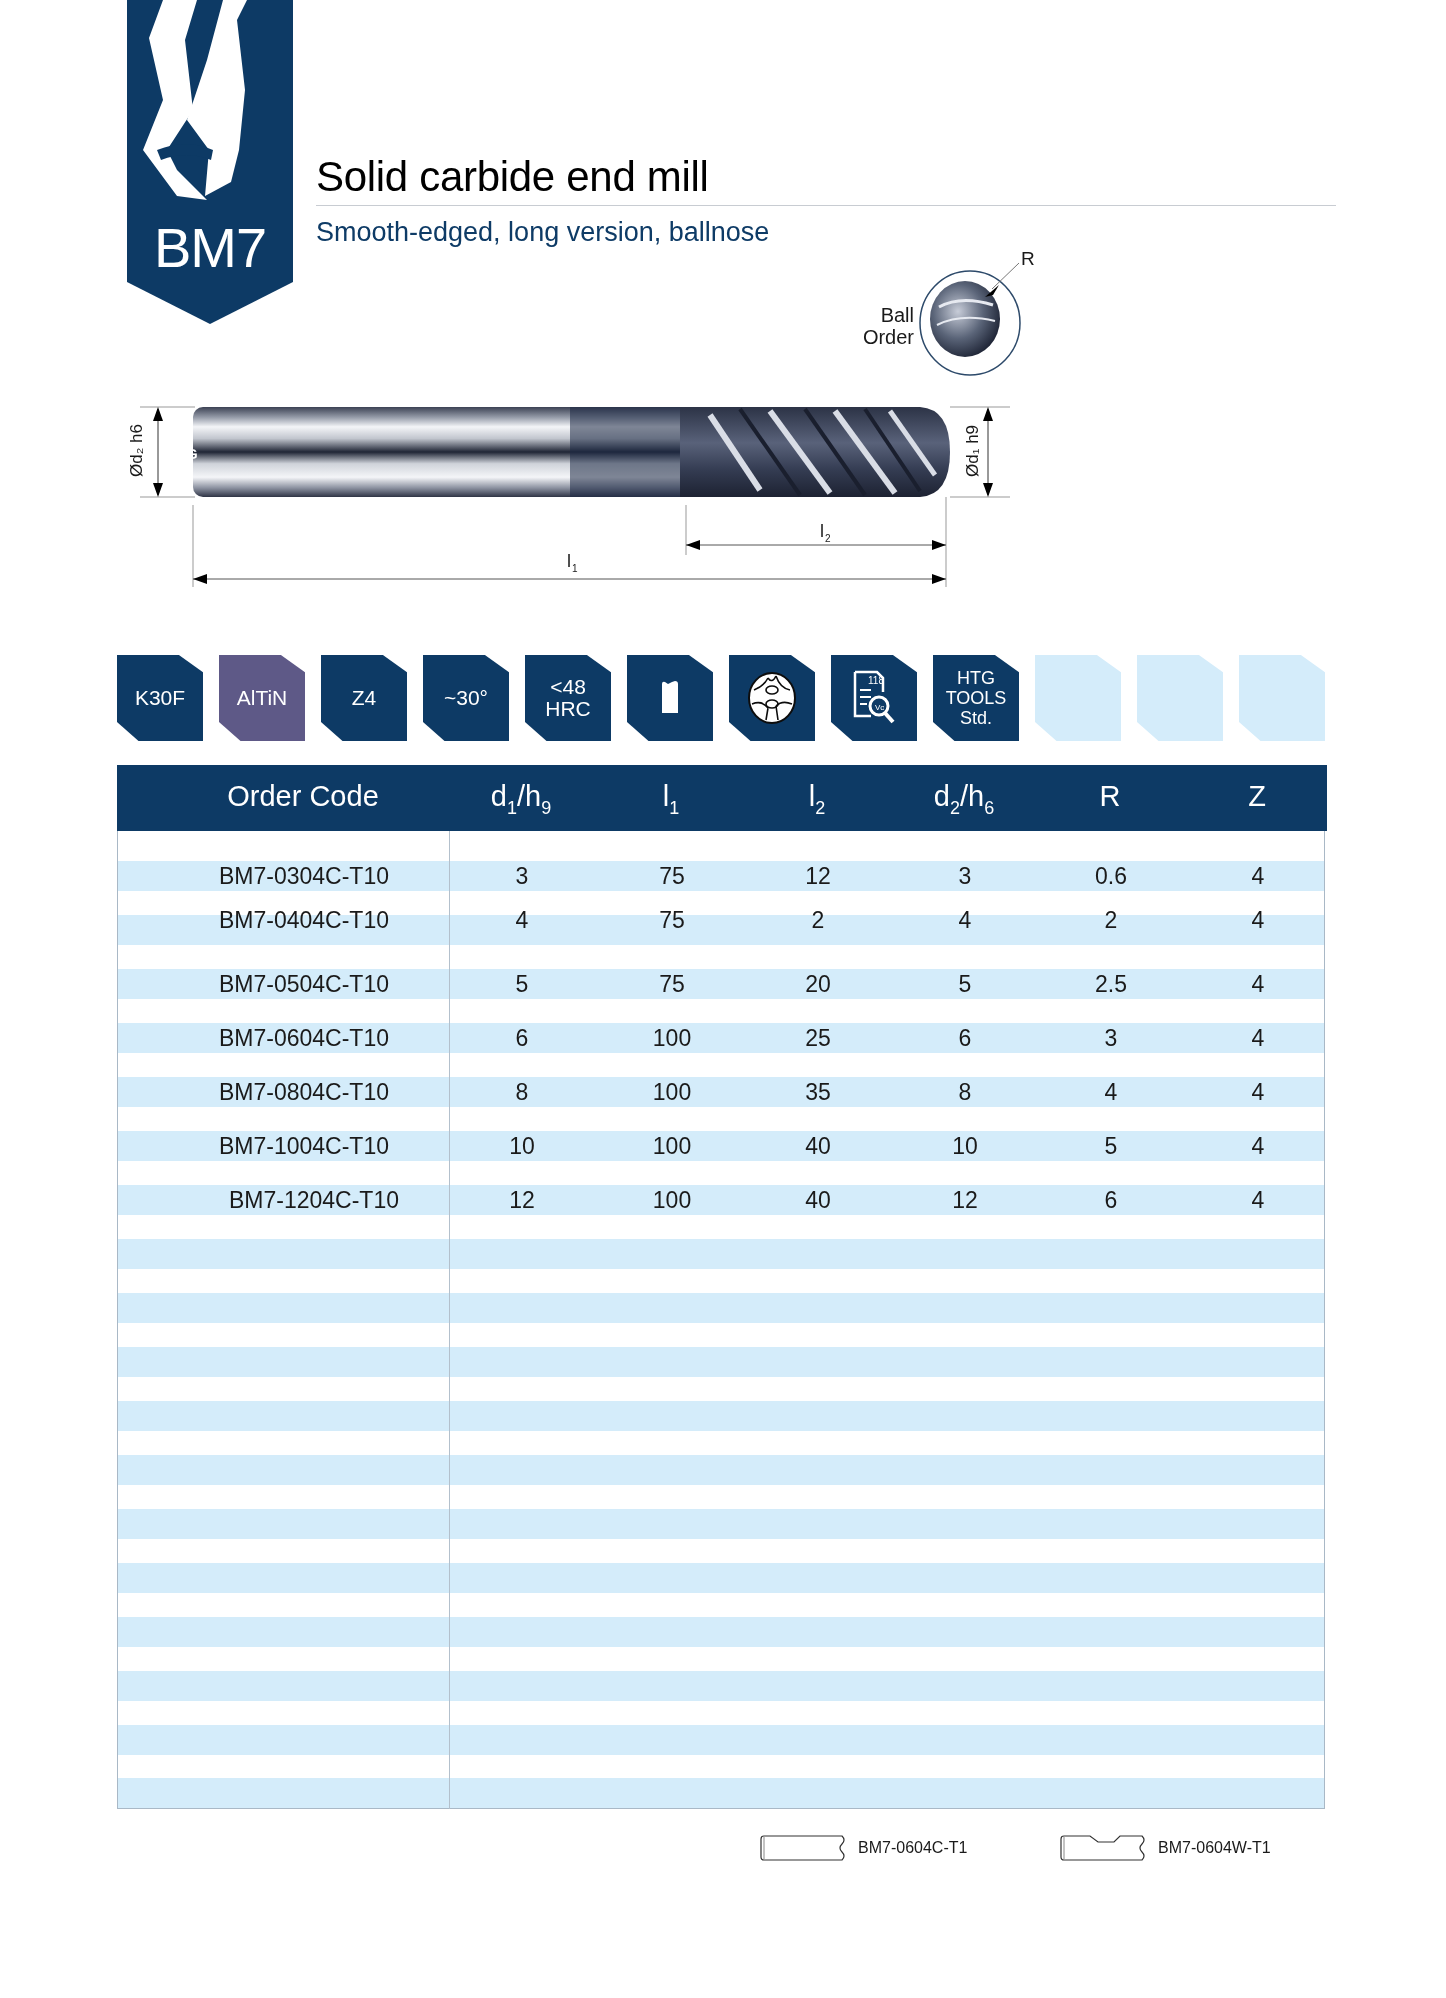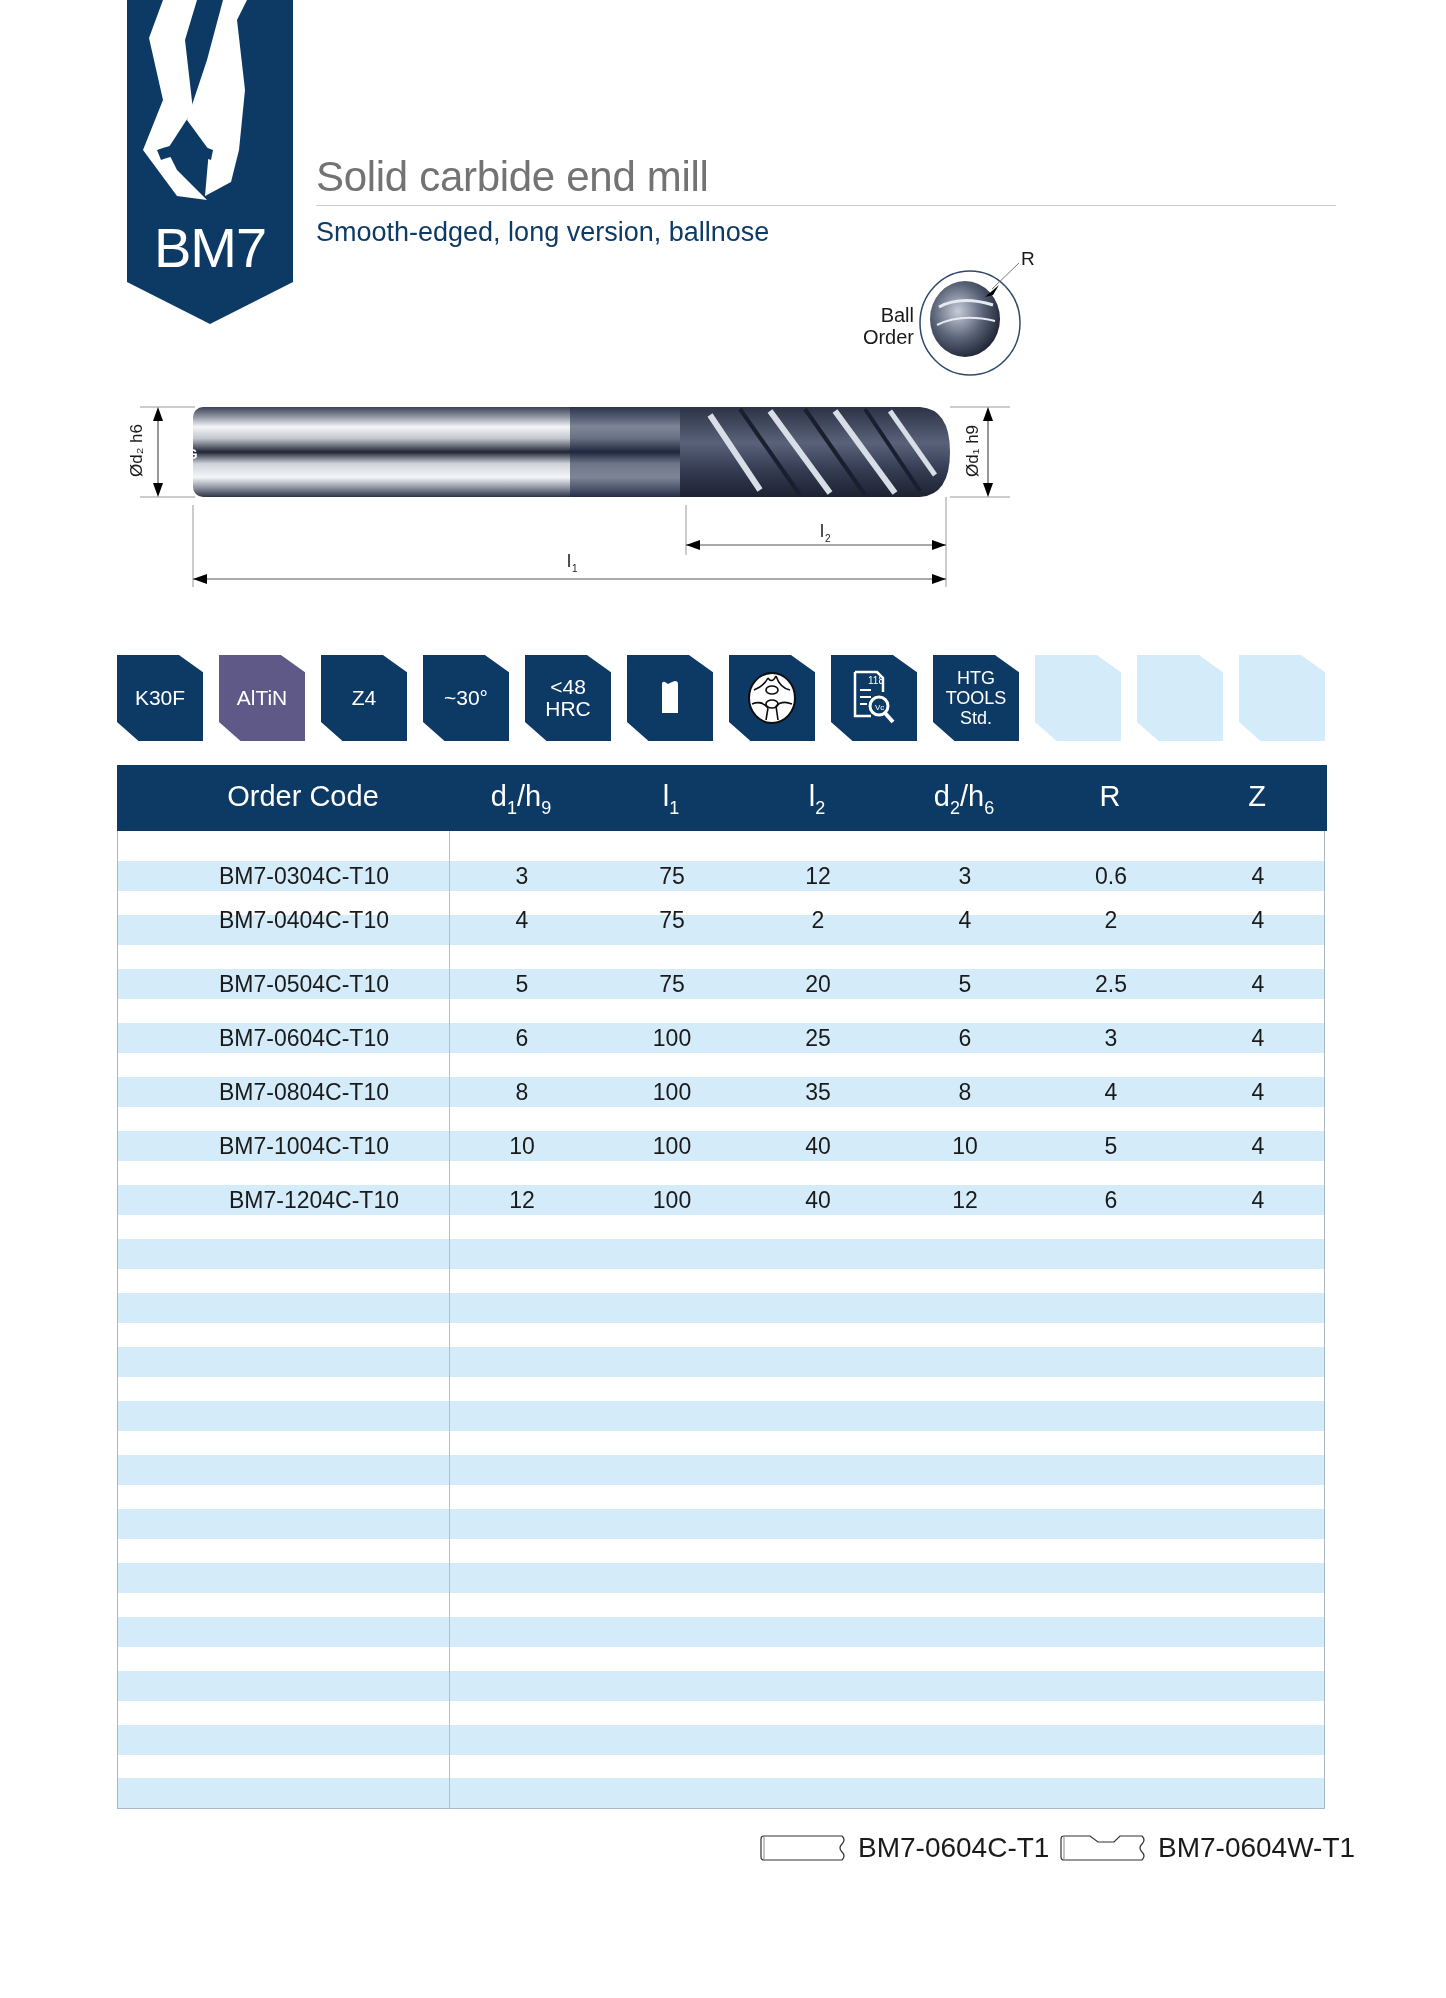--- a/index.html
+++ b/index.html
@@ -6,21 +6,21 @@
   html, body { width: 1446px; height: 1998px; background: #ffffff; overflow: hidden; }
   body { position: relative; font-family: "Liberation Sans", "DejaVu Sans", sans-serif; color: #1a1a1a; }
 
   .abs { position: absolute; }
 
   
   .ribbon { left: 127px; top: 0; width: 158px; height: 324px; }
   .ribbon-label { position: absolute; left: 0; width: 166px; top: 218px; text-align: center; color: #ffffff; font-size: 56px; letter-spacing: -1px; line-height: 60px; }
 
   
-  .title { left: 316px; top: 152px; font-size: 42px; color: #737373; line-height: 50px; letter-spacing: -0.3px; }
+  .title { left: 316px; top: 152px; font-size: 42px; color: #000000; line-height: 50px; letter-spacing: -0.3px; }
   .title-rule { left: 316px; top: 205px; width: 1020px; height: 1px; background: #c8ccd2; }
   .subtitle { left: 316px; top: 214px; font-size: 27px; color: #0e3b66; line-height: 36px; }
 
   
   .ball-label { left: 858px; top: 304px; width: 56px; text-align: right; font-size: 20px; line-height: 22px; color: #1a1a1a; }
   .r-label { left: 1021px; top: 248px; font-size: 19px; color: #1a1a1a; }
 
   
   .tiles { left: 117px; top: 655px; height: 86px; width: 1210px; }
   .tile { position: absolute; top: 0; width: 86px; height: 86px; display: flex; align-items: center; justify-content: center; color: #ffffff; text-align: center; font-size: 21px; line-height: 22px;
@@ -35,21 +35,21 @@
   .thead { position: absolute; left: -1px; top: 0; width: 1210px; height: 66px; background: #0d3a65; }
   .th { position: absolute; top: 0; height: 66px; line-height: 62px; color: #ffffff; font-size: 29px; text-align: center; transform: translateX(-50%); white-space: nowrap; }
   .th sub { font-size: 18px; position: relative; top: 8px; vertical-align: baseline; }
   .stripe { position: absolute; left: 0; width: 1206px; height: 30px; background: #d4ecfa; }
   .col-divider { position: absolute; left: 331px; top: 66px; width: 1px; height: 978px; background: #b3c0cc; }
   .row { position: absolute; left: 0; width: 1206px; height: 30px; }
   .td { position: absolute; top: 0; line-height: 30px; font-size: 23px; color: #1a1a1a; transform: translateX(-50%); white-space: nowrap; }
 
   
   .legend-item { position: absolute; top: 1833px; display: flex; align-items: center; }
-  .legend-text { font-size: 28px; color: #1a1a1a; margin-left: 10px; line-height: 30px; }
+  .legend-text { font-size: 16px; color: #1a1a1a; margin-left: 10px; line-height: 30px; }
 </style>
 </head>
 <body>
 
 <div class="abs ribbon">
   <svg width="166" height="324" viewBox="0 0 166 324">
     <polygon points="0,0 166,0 166,282 83,324 0,282" fill="#0d3a65"></polygon>
 
     <path d="M36,0 L22,38 L36,100 L16,150 L50,196 L80,200 L50,170 L40,150 L66,110 L58,40 L70,0 Z" fill="#ffffff"></path>
     <path d="M96,0 L80,60 L60,120 L82,150 L78,196 L104,182 L112,150 L118,90 L110,20 L120,0 Z" fill="#ffffff"></path>

